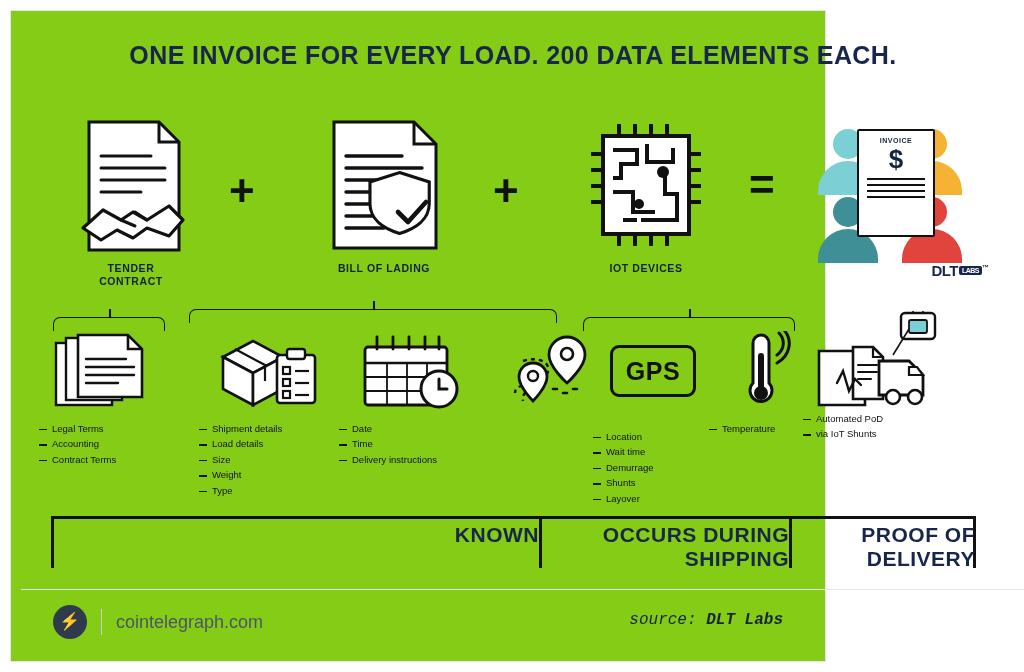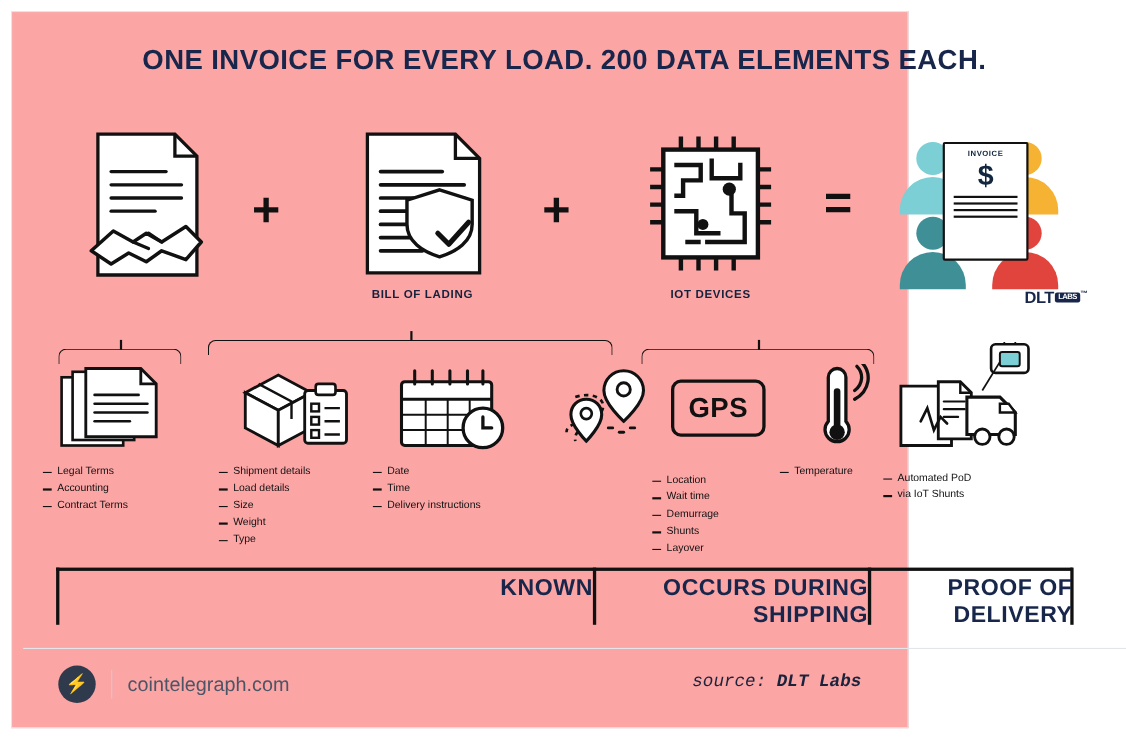--- a/index.html
+++ b/index.html
@@ -10,21 +10,21 @@
     font-family: "Liberation Sans", sans-serif;
     color: #12263f;
     overflow: hidden;
     position: relative;
   }
   .frame {
     position: absolute;
     left: 10px; top: 10px;
     width: 816px; height: 652px;
     border: 1px solid #e2e5ea;
-    background: #fca5a5;
+    background: #84cc16;
   }
   
   .title {
     position: absolute;
     left: 0; top: 30px;
     width: 1004px;
     text-align: center;
     font-size: 25px;
     font-weight: bold;
     letter-spacing: 0.4px;
@@ -183,20 +183,24 @@
           <path d="M86 6 V26 H106" fill="none" stroke="#111" stroke-width="3"></path>
           <g stroke="#111" stroke-width="3" stroke-linecap="round">
             <line x1="28" y1="40" x2="78" y2="40"></line>
             <line x1="28" y1="52" x2="92" y2="52"></line>
             <line x1="28" y1="64" x2="92" y2="64"></line>
             <line x1="28" y1="76" x2="68" y2="76"></line>
           </g>
           <path d="M10 112 L30 94 L48 104 L60 96 L74 104 L96 90 L110 104 L96 120 L74 112 L60 122 L44 114 L28 124 Z" fill="#fff" stroke="#111" stroke-width="3.2" stroke-linejoin="round"></path>
           <path d="M48 104 L62 110 M62 96 L74 104" fill="none" stroke="#111" stroke-width="3" stroke-linecap="round"></path>
         </svg>
+      </div>
+      <div class="eq-label">
+        <span>TENDER</span><br>
+        <span>CONTRACT</span>
       </div>
     </div>
 
     <div class="op" style="left:198px; top:58px;">+</div>
 
     <div class="eq-item" style="left:258px; top:5px; width:190px;">
       <div style="display:flex;justify-content:center;">
         <svg width="140" height="140" viewBox="0 0 140 140">
           <path d="M20 6 H100 L122 28 V132 H20 Z" fill="#fff" stroke="#111" stroke-width="3"></path>
           <path d="M100 6 V28 H122" fill="none" stroke="#111" stroke-width="3"></path>
@@ -456,21 +460,21 @@
             <line x1="45" y1="68" x2="58" y2="68"></line>
           </g>
           <path d="M24 72 L30 60 L36 80 L42 68 L48 74" fill="none" stroke="#111" stroke-width="2.4" stroke-linecap="round"></path>
           <path d="M66 50 H96 L110 64 V84 H66 Z" fill="#fff" stroke="#111" stroke-width="2.8"></path>
           <path d="M96 56 H104 L110 64 H96 Z" fill="#fff" stroke="#111" stroke-width="2.2"></path>
           <circle cx="80" cy="86" r="7" fill="#fff" stroke="#111" stroke-width="2.6"></circle>
           <circle cx="102" cy="86" r="7" fill="#fff" stroke="#111" stroke-width="2.6"></circle>
           <line x1="96" y1="18" x2="80" y2="44" stroke="#111" stroke-width="1.6"></line>
         </svg>
       </div>
-      <div class="bullets" style="margin-top:16px;">
+      <div class="bullets" style="margin-top:0px;">
         <div class="bullet">Automated PoD</div>
         <div class="bullet" style="padding-left:13px;"><span>via IoT Shunts</span></div>
       </div>
     </div>
   </div>
 
   <div class="axis"></div>
   <div class="tick" style="left:40px;"></div>
   <div class="tick" style="left:528px;"></div>
   <div class="tick" style="left:778px;"></div>

